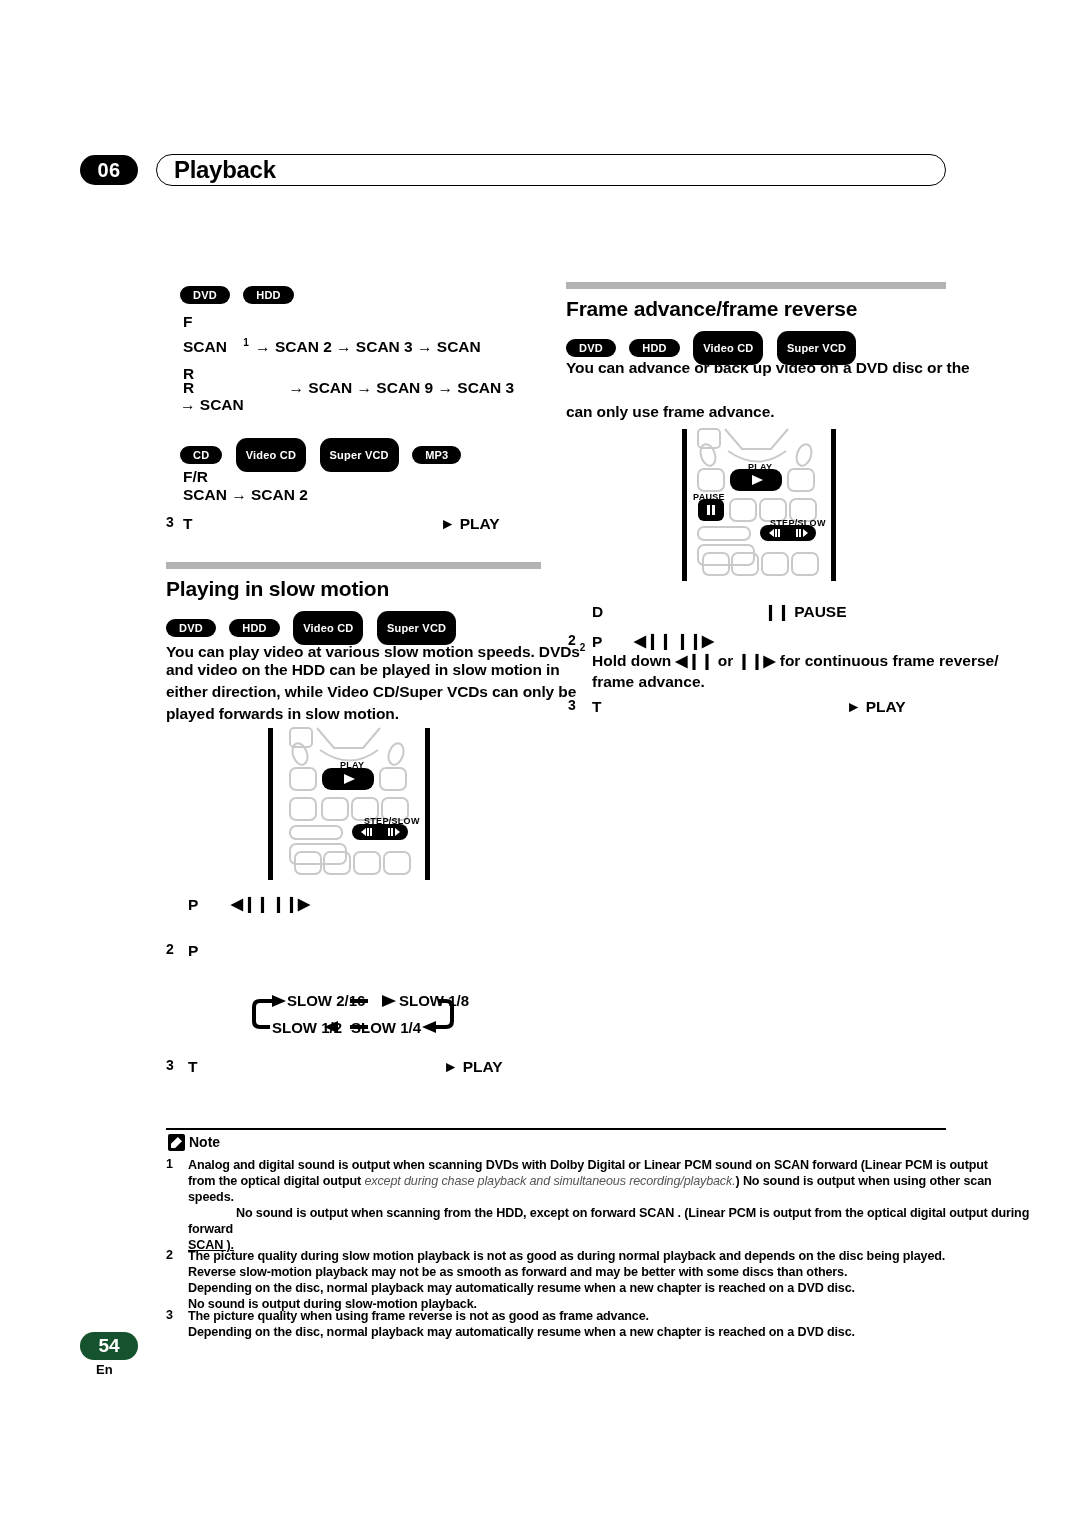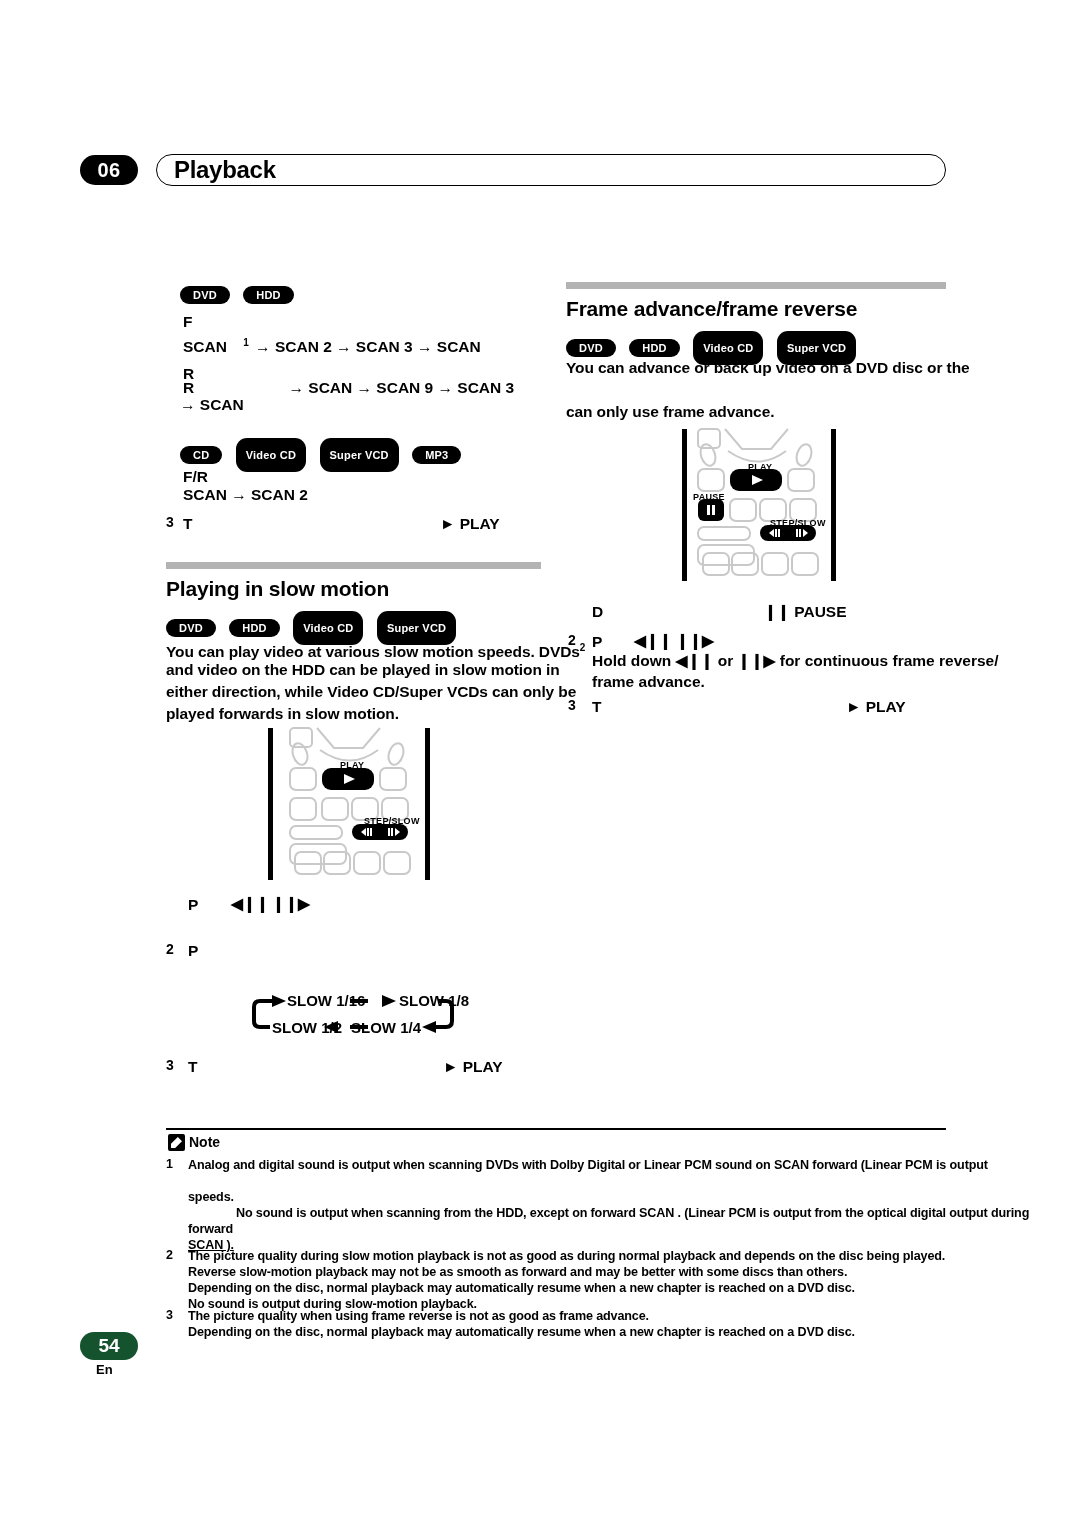--- a/index.html
+++ b/index.html
@@ -202,21 +202,21 @@
         <path d="M100 16 L118 16"></path>
         <path d="M118 42 L100 42"></path>
       </g>
       <polygon points="22,10 36,16 22,22" fill="#000"></polygon>
       <polygon points="132,10 146,16 132,22" fill="#000"></polygon>
       <polygon points="88,36 74,42 88,48" fill="#000"></polygon>
       <polygon points="186,36 172,42 186,48" fill="#000"></polygon>
       <text x="40" y="22" font-family="Liberation Sans, sans-serif" font-size="15" font-weight="bold" fill="#000"></text>
     </svg>
   </div>
-  <div style="position:absolute;left:287px;top:992px;font-size:15px;font-weight:bold;">SLOW 1/16</div>
+  <div style="position:absolute;left:287px;top:992px;font-size:15px;font-weight:bold;">SLOW 2/16</div>
   <div style="position:absolute;left:399px;top:992px;font-size:15px;font-weight:bold;">SLOW 1/8</div>
   <div style="position:absolute;left:351px;top:1019px;font-size:15px;font-weight:bold;">SLOW 1/4</div>
   <div style="position:absolute;left:272px;top:1019px;font-size:15px;font-weight:bold;">SLOW 1/2</div>
 
   <div class="step-n" style="left:166px;top:1057px;">3</div>
   <div class="step-t" style="left:188px;top:1056px;">T</div>
   <div class="step-t" style="left:443px;top:1056px;">► PLAY</div>
 
   <div class="rule" style="left:566px;top:282px;width:380px;"></div>
   <div class="sec-h" style="left:566px;top:297px;">Frame advance/frame reverse</div>
@@ -289,20 +289,23 @@
   <div class="step-n" style="left:568px;top:697px;">3</div>
   <div class="step-t" style="left:592px;top:696px;">T</div>
   <div class="step-t" style="left:846px;top:696px;">► PLAY</div>
 
   <div class="note-rule" style="top:1128px;"></div>
   <div class="note-icon" style="left:168px;top:1134px;"></div>
   <div class="note-label" style="left:189px;top:1134px;">Note</div>
 
   <div class="note-num" style="left:166px;top:1157px;">1</div>
   <div class="note-txt" style="left:188px;top:1157px;">Analog and digital sound is output when scanning DVDs with Dolby Digital or Linear PCM sound on SCAN forward (Linear PCM is output</div>
+  <div class="note-txt" style="left:188px;top:1173px;">
+    <span>from the optical digital output </span><span class="ital">except during chase playback and simultaneous recording/playback.</span><span>) No sound is output when using other scan</span>
+  </div>
   <div class="note-txt" style="left:188px;top:1189px;">speeds.</div>
   <div class="note-txt" style="left:196px;top:1205px;padding-left:40px;">No sound is output when scanning from the HDD, except on forward SCAN . (Linear PCM is output from the optical digital output during</div>
   <div class="note-txt" style="left:188px;top:1221px;">forward</div>
   <div class="note-txt" style="left:188px;top:1237px;text-decoration:underline;">SCAN ).</div>
 
   <div class="note-num" style="left:166px;top:1248px;">2</div>
   <div class="note-txt" style="left:188px;top:1248px;">The picture quality during slow motion playback is not as good as during normal playback and depends on the disc being played.</div>
   <div class="note-txt" style="left:188px;top:1264px;">Reverse slow-motion playback may not be as smooth as forward and may be better with some discs than others.</div>
   <div class="note-txt" style="left:188px;top:1280px;">Depending on the disc, normal playback may automatically resume when a new chapter is reached on a DVD disc.</div>
   <div class="note-txt" style="left:188px;top:1296px;">No sound is output during slow-motion playback.</div>

